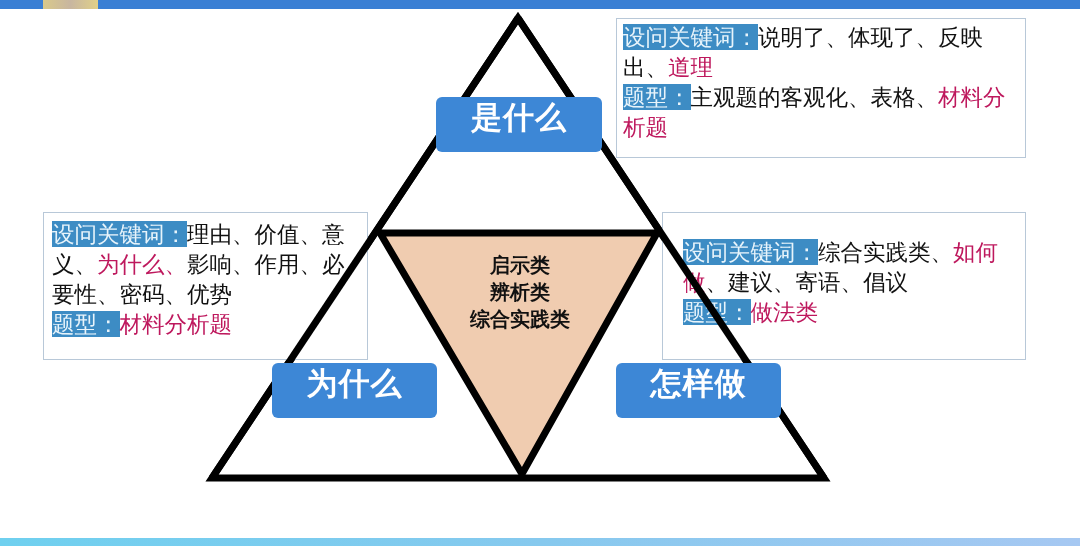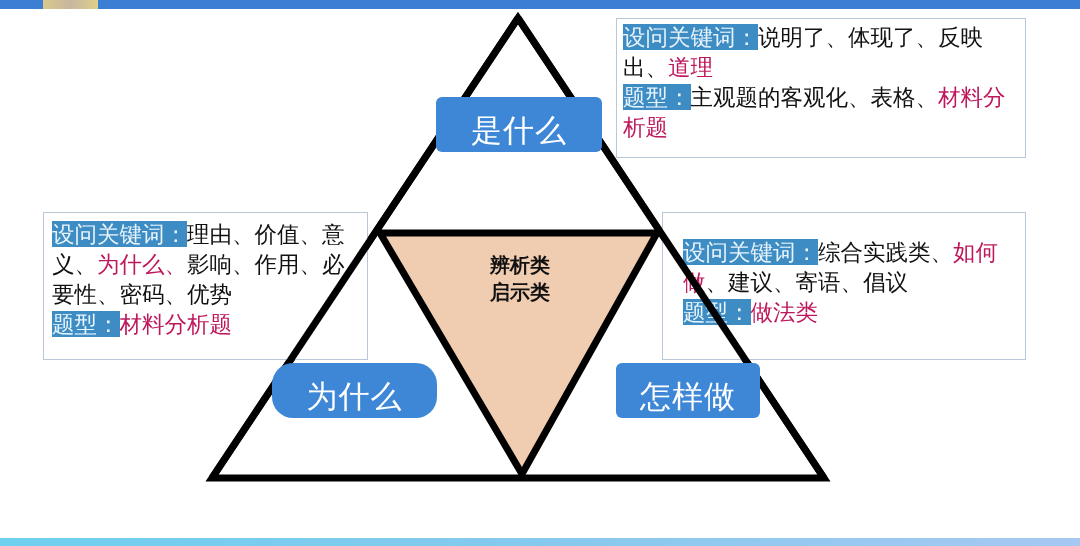--- a/index.html
+++ b/index.html
@@ -16,22 +16,22 @@
       position: absolute; left: 43px; top: 0; width: 55px; height: 9px;
       background: linear-gradient(90deg, #d9c98a, #c8b6a0, #e0d088);
     }
     .bottom-bar {
       position: absolute; left: 0; top: 538px; width: 1080px; height: 8px;
       background: linear-gradient(90deg, #6fd0ef, #86c9ee, #a6c8f2);
     }
     svg.diagram { position: absolute; left: 0; top: 0; }
     .label-box {
       position: absolute; background: #3d87d6; color: #ffffff;
-      border-radius: 6px; font-weight: normal; font-size: 31px;
-      display: flex; align-items: flex-end; justify-content: center;
+      border-radius: 6px; font-weight: bold; font-size: 31px;
+      display: flex; align-items: flex-start; justify-content: center;
       letter-spacing: 1px;
     }
     .info-box {
       position: absolute; background: #ffffff; border: 1px solid #b8c8d8;
       font-size: 22.5px; line-height: 30px; color: #111;
       box-sizing: border-box;
     }
     .hl { background: #3d8cc4; color: #e8f4fb; margin-top: 32px; }
     .red { color: #be185d; }
     .center-text {
@@ -66,25 +66,26 @@
 </div>
 
 <svg class="diagram" width="1080" height="546" style="pointer-events:none;">
   <line x1="518" y1="18" x2="212" y2="478" stroke="#000" stroke-width="7"></line>
   <line x1="518" y1="18" x2="824" y2="478" stroke="#000" stroke-width="7"></line>
 </svg>
 
 <div class="label-box" style="left:436px; top:97px; width:166px; height:55px;">
   <span>是什么</span>
 </div>
-<div class="label-box" style="left:272px; top:363px; width:165px; height:55px;border-radius:21px;">
+<div class="label-box" style="left:272px; top:363px; width:165px; height:55px;">
   <span>为什么</span>
 </div>
-<div class="label-box" style="left:616px; top:363px; width:144px; height:55px;">
+<div class="label-box" style="left:616px; top:363px; width:165px; height:55px;">
   <span>怎样做</span>
 </div>
 
 <div class="center-text">
+  <div>启示类</div>
   <div>辨析类</div>
-  <div>启示类</div>
+  <div>综合实践类</div>
 </div>
 
 <div class="bottom-bar"></div>
 
 </body></html>

